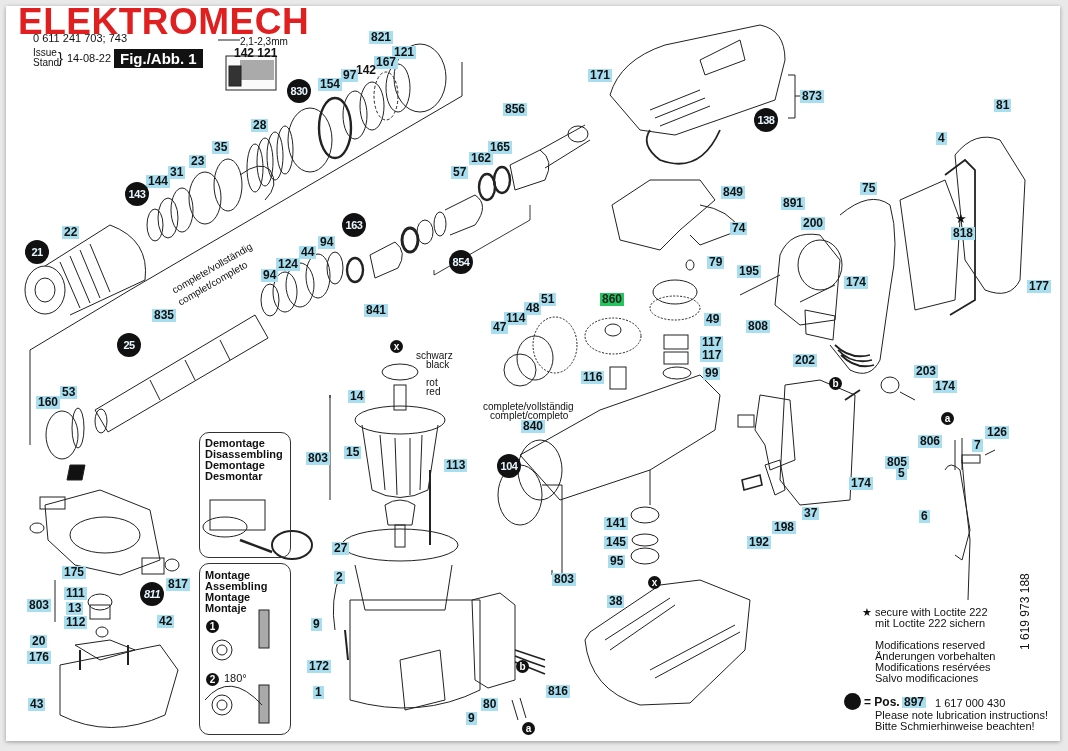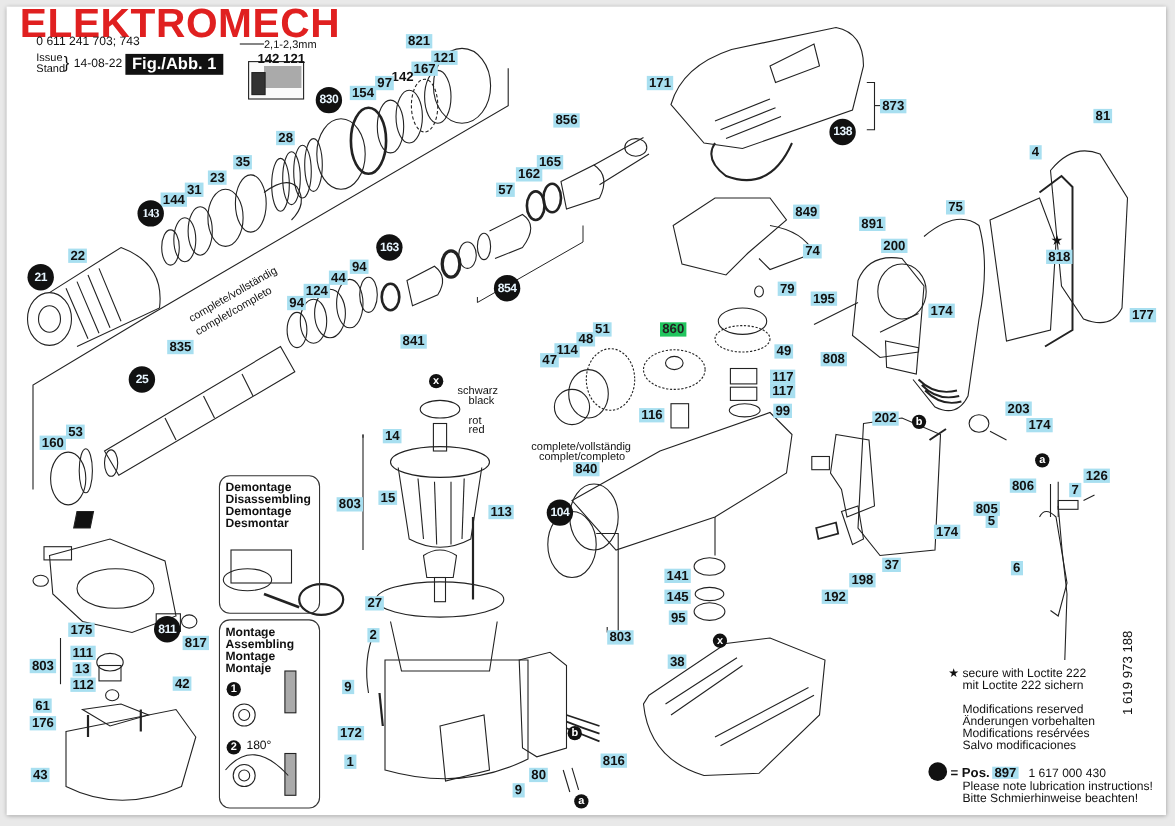--- a/index.html
+++ b/index.html
@@ -263,21 +263,21 @@
 <div class="lbl blue" style="left:374px;top:56px;">167</div>
 <div class="lbl" style="left:356px;top:64px;">142</div>
 <div class="lbl blue" style="left:341px;top:69px;">97</div>
 <div class="lbl blue" style="left:318px;top:78px;">154</div>
 <div class="dot" style="left:287px;top:79px;">830</div>
 <div class="lbl blue" style="left:251px;top:119px;">28</div>
 <div class="lbl blue" style="left:212px;top:141px;">35</div>
 <div class="lbl blue" style="left:189px;top:155px;">23</div>
 <div class="lbl blue" style="left:168px;top:166px;">31</div>
 <div class="lbl blue" style="left:146px;top:175px;">144</div>
-<div class="dot" style="left:125px;top:182px;font-family:Liberation Serif, serif;">143</div>
+<div class="dot" style="left:125px;top:182px;">143</div>
 <div class="lbl blue" style="left:62px;top:226px;">22</div>
 <div class="dot" style="left:25px;top:240px;">21</div>
 
 <div class="lbl blue" style="left:503px;top:103px;">856</div>
 <div class="lbl blue" style="left:488px;top:141px;">165</div>
 <div class="lbl blue" style="left:469px;top:152px;">162</div>
 <div class="lbl blue" style="left:451px;top:166px;">57</div>
 <div class="dot" style="left:449px;top:250px;">854</div>
 <div class="dot" style="left:342px;top:213px;">163</div>
 <div class="lbl blue" style="left:318px;top:236px;">94</div>
@@ -307,27 +307,27 @@
 <div class="lbl blue" style="left:307px;top:660px;">172</div>
 <div class="lbl blue" style="left:313px;top:686px;">1</div>
 <div class="lbl blue" style="left:466px;top:712px;">9</div>
 <div class="lbl blue" style="left:481px;top:698px;">80</div>
 <div class="lbl blue" style="left:546px;top:685px;">816</div>
 <div class="mark" style="left:516px;top:660px;">b</div>
 <div class="mark" style="left:522px;top:722px;">a</div>
 
 <div class="lbl blue" style="left:62px;top:566px;">175</div>
 <div class="lbl blue" style="left:166px;top:578px;">817</div>
-<div class="dot" style="left:140px;top:560px;">811</div>
+<div class="dot" style="left:140px;top:582px;font-style:italic;">811</div>
 <div class="lbl blue" style="left:27px;top:599px;">803</div>
 <div class="lbl blue" style="left:64px;top:587px;">111</div>
 <div class="lbl blue" style="left:66px;top:602px;">13</div>
 <div class="lbl blue" style="left:64px;top:616px;">112</div>
 <div class="lbl blue" style="left:157px;top:615px;">42</div>
-<div class="lbl blue" style="left:30px;top:635px;">61</div>
+<div class="lbl blue" style="left:30px;top:635px;">20</div>
 <div class="lbl blue" style="left:27px;top:651px;">176</div>
 <div class="lbl blue" style="left:28px;top:698px;">43</div>
 
 <div class="box" style="left:199px;top:432px;width:90px;height:124px;"></div>
 <div class="boxtxt" style="left:205px;top:438px;">Demontage</div>
 <div class="boxtxt" style="left:205px;top:449px;">Disassembling</div>
 <div class="boxtxt" style="left:205px;top:460px;">Demontage</div>
 <div class="boxtxt" style="left:205px;top:471px;">Desmontar</div>
 <div class="box" style="left:199px;top:563px;width:90px;height:170px;"></div>
 <div class="boxtxt" style="left:205px;top:570px;">Montage</div>
@@ -365,21 +365,21 @@
 <div class="lbl blue" style="left:552px;top:573px;">803</div>
 <div class="mark" style="left:648px;top:576px;">x</div>
 <div class="lbl blue" style="left:607px;top:595px;">38</div>
 
 <div class="lbl blue" style="left:781px;top:197px;">891</div>
 <div class="lbl blue" style="left:801px;top:217px;">200</div>
 <div class="lbl blue" style="left:737px;top:265px;">195</div>
 <div class="lbl blue" style="left:860px;top:182px;">75</div>
 <div class="lbl blue" style="left:844px;top:276px;">174</div>
 <div class="lbl blue" style="left:746px;top:320px;">808</div>
-<div class="lbl blue" style="left:793px;top:374px;text-align:right;">202</div>
+<div class="lbl blue" style="left:793px;top:354px;text-align:right;">202</div>
 <div class="mark" style="left:829px;top:377px;">b</div>
 <div class="lbl blue" style="left:936px;top:132px;">4</div>
 <div class="small" style="left:955px;top:213px;font-size:13px;">★</div>
 <div class="lbl blue" style="left:951px;top:227px;">818</div>
 <div class="lbl blue" style="left:994px;top:99px;">81</div>
 <div class="lbl blue" style="left:1027px;top:280px;">177</div>
 <div class="lbl blue" style="left:914px;top:365px;">203</div>
 <div class="lbl blue" style="left:933px;top:380px;">174</div>
 <div class="lbl blue" style="left:849px;top:477px;">174</div>
 <div class="lbl blue" style="left:802px;top:507px;">37</div>

